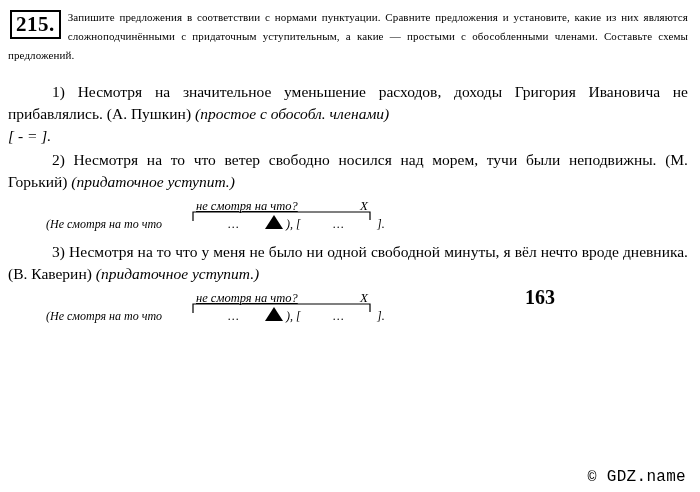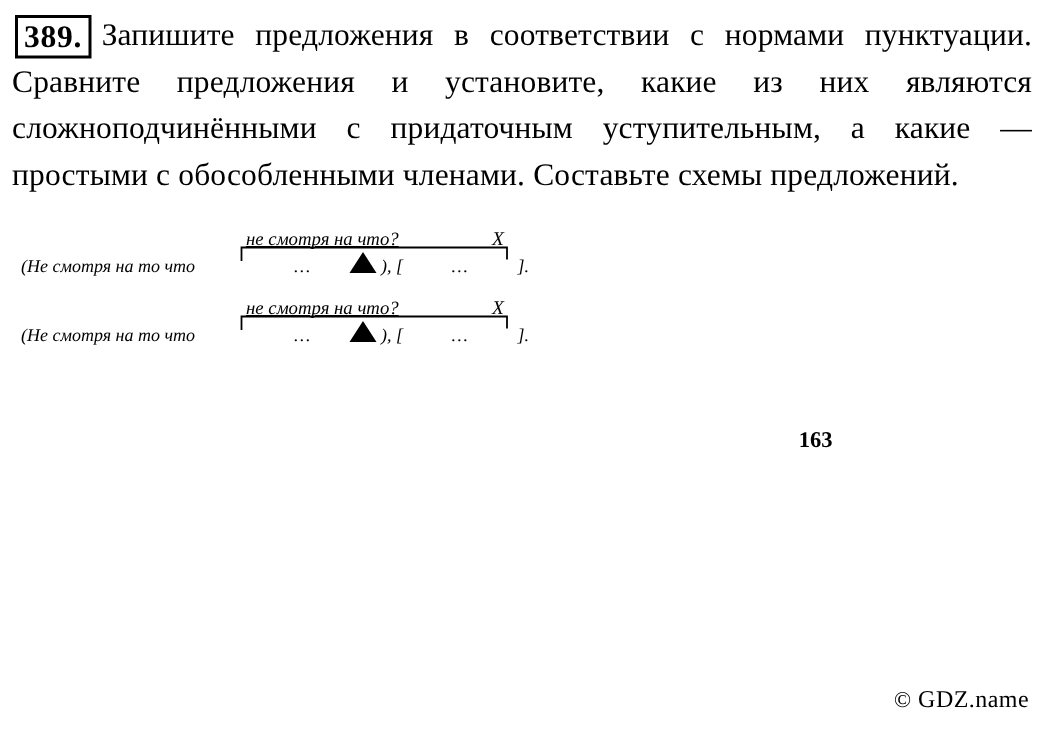--- a/index.html
+++ b/index.html
@@ -32,22 +32,22 @@
     border: 2px solid #000;
     font-family: "Liberation Serif", serif;
     font-weight: bold;
     font-size: 21px;
     line-height: 22px;
     padding: 1px 4px 2px 4px;
     margin: 2px 7px 0 2px;
     letter-spacing: 0.5px;
   }
   .ex-intro {
-    font-size: 21px;
-    line-height: 31px;
+    font-size: 11px;
+    line-height: 19px;
     text-align: justify;
     letter-spacing: 0.1px;
   }
   
   .items {
     clear: both;
     margin-top: 16px;
   }
   .item {
     font-size: 15.5px;
@@ -62,20 +62,21 @@
     text-indent: 44px;
   }
   .italic {
     font-style: italic;
   }
   
   .scheme {
     position: relative;
     height: 44px;
     margin-top: 2px;
+    margin-left: 32px;
   }
   .scheme-label {
     position: absolute;
     font-style: italic;
     font-size: 12.5px;
     white-space: nowrap;
     text-decoration: underline;
   }
   .scheme-x {
     position: absolute;
@@ -103,65 +104,77 @@
     border-bottom: 14px solid #000;
     vertical-align: baseline;
   }
   
   .page-number {
     position: absolute;
     right: 145px;
     top: 286px;
     font-family: "Liberation Serif", serif;
     font-weight: bold;
-    font-size: 15px;
+    font-size: 20px;
   }
   
   .footer {
     position: absolute;
     right: 14px;
-    bottom: 16px;
-    font-family: Liberation Serif, serif;
+    bottom: 6px;
+    font-family: Liberation Mono, monospace;
     font-size: 16px;
     letter-spacing: 0.3px;
   }
   .footer .copy {
     font-size: 15px;
   }
 </style>
 </head>
 <body>
 
 <div class="page">
 
   <div class="ex-header">
-    <span class="ex-number">389.</span>
+    <span class="ex-number">215.</span>
     <div class="ex-intro">Запишите предложения в соответствии с нормами пунктуации. Сравните предложения и установите, какие из них являются сложноподчинёнными с придаточным уступительным, а какие — простыми с обособленными членами. Составьте схемы предложений.</div>
   </div>
 
   <div class="items">
 
-
-    <div class="item">
+    <div class="item">
+      <p class="indent-2">
+        <span>1) Несмотря на значительное уменьшение расходов, доходы Григория Ивановича не прибавлялись. (А. Пушкин) </span><span class="italic">(простое с обособл. членами)</span>
+      </p>
+      <p class="italic">[ - = ].</p>
+    </div>
+
+    <div class="item">
+      <p class="indent-2">
+        <span>2) Несмотря на то что ветер свободно носился над морем, тучи были неподвижны. (М. Горький) </span><span class="italic">(придаточное уступит.)</span>
+      </p>
       <div class="scheme">
         <span class="scheme-label" style="left:156px; top:0px;">не смотря на что?</span>
         <span class="scheme-x" style="left:320px; top:0px;">X</span>
         <svg class="arrow-svg" style="left:150px; top:11px;" width="185" height="16" viewBox="0 0 185 16">
           <path d="M3,15 L3,6 L180,6 L180,14" fill="none" stroke="#000" stroke-width="1.2"></path>
         </svg>
         <span class="scheme-line" style="left:6px; top:18px;">(Не смотря на то что</span>
         <span class="scheme-line dots" style="left:188px; top:18px;">...</span>
         <span class="triangle" style="position:absolute; left:225px; top:20px;"></span>
         <span class="scheme-line" style="left:246px; top:18px;">), [</span>
         <span class="scheme-line dots" style="left:293px; top:18px;">...</span>
         <span class="scheme-line" style="left:337px; top:18px;">].</span>
       </div>
     </div>
 
     <div class="item">
+      <p class="indent-2">
+        <span>3) Несмотря на то что у меня не было ни одной свободной минуты, я вёл нечто вроде дневника. (В. Каверин) </span><span class="italic">(придаточное уступит.)</span>
+      </p>
       <div class="scheme">
         <span class="scheme-label" style="left:156px; top:0px;">не смотря на что?</span>
         <span class="scheme-x" style="left:320px; top:0px;">X</span>
         <svg class="arrow-svg" style="left:150px; top:11px;" width="185" height="16" viewBox="0 0 185 16">
           <path d="M3,15 L3,6 L180,6 L180,14" fill="none" stroke="#000" stroke-width="1.2"></path>
         </svg>
         <span class="scheme-line" style="left:6px; top:18px;">(Не смотря на то что</span>
         <span class="scheme-line dots" style="left:188px; top:18px;">...</span>
         <span class="triangle" style="position:absolute; left:225px; top:20px;"></span>
         <span class="scheme-line" style="left:246px; top:18px;">), [</span>

